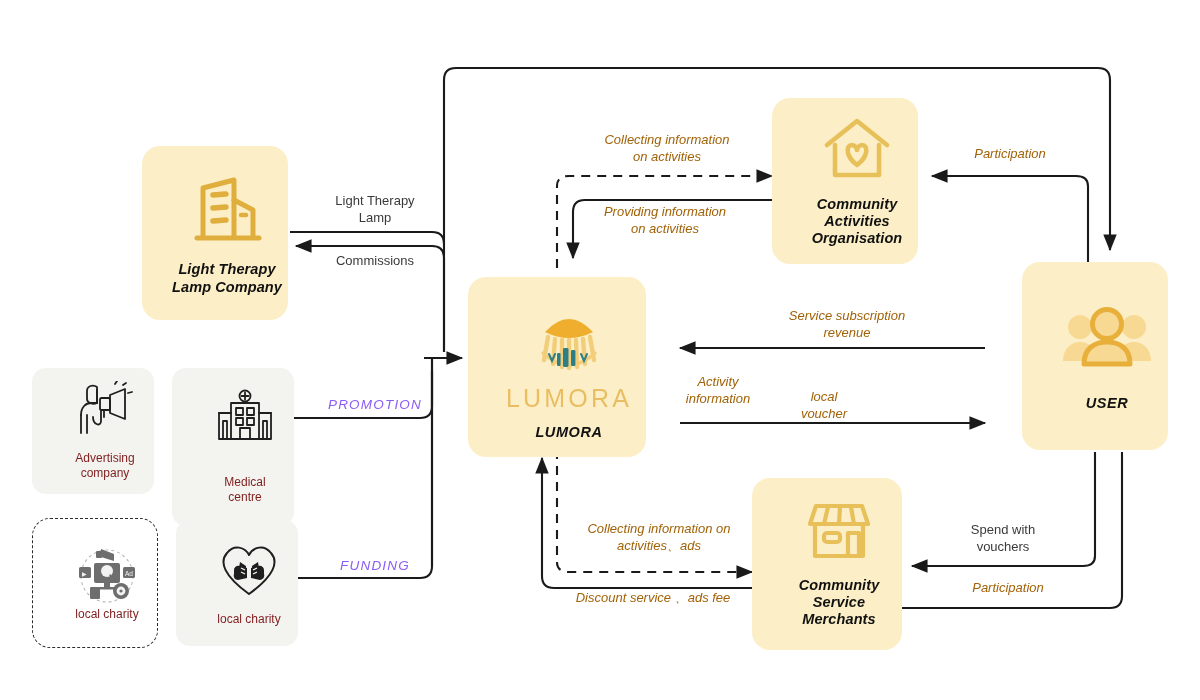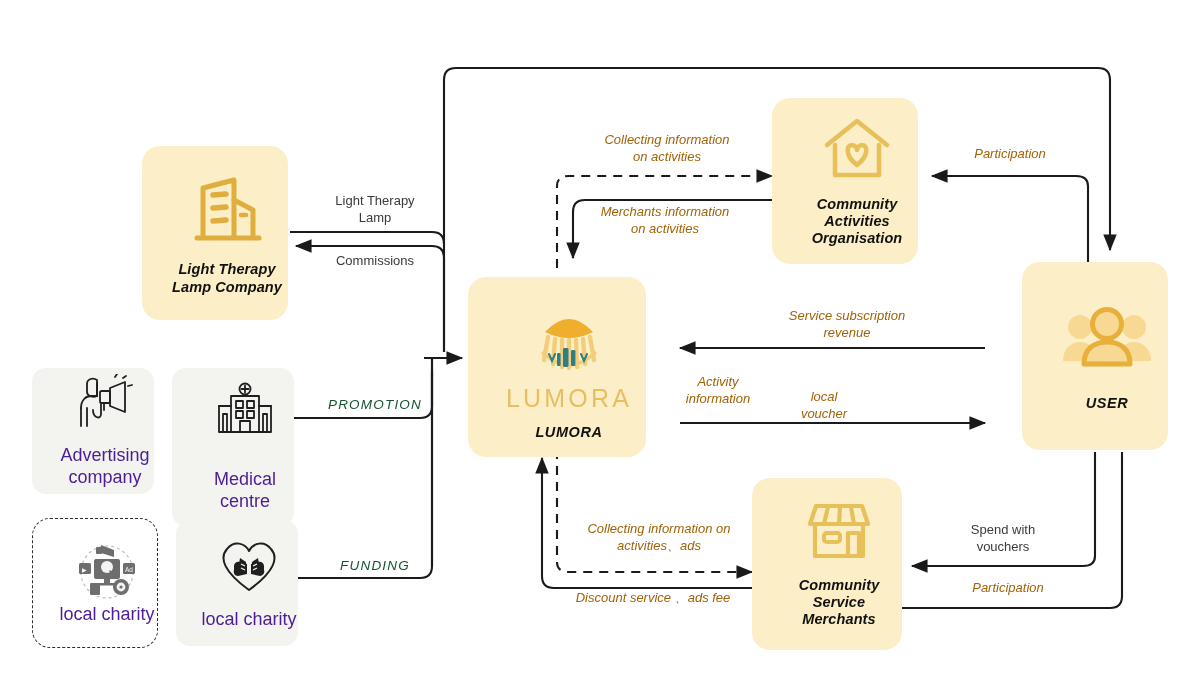--- a/index.html
+++ b/index.html
@@ -13,26 +13,26 @@
 
   .node{position:absolute;box-sizing:border-box;display:flex;flex-direction:column;
         align-items:center;justify-content:center;text-align:center;padding-left:24px;}
   .node.gold{background:#FCEFC7;border-radius:18px;}
   .node.gray{background:#F3F3F0;border-radius:14px;}
   .node.dashed{background:#ffffff;border:1.5px dashed #2b2b2b;border-radius:18px;}
 
   .node .ico{display:block;}
   .nlabel{font-weight:bold;font-style:italic;color:#111;line-height:1.18;}
   .nlabel.gold-lbl{font-size:14.5px;letter-spacing:.1px;}
-  .nlabel.plain{font-weight:normal;font-style:normal;color:#4c1d95;font-size:18px;line-height:1.25;}
+  .nlabel.plain{font-weight:normal;font-style:normal;color:#7f1d1d;font-size:12px;line-height:1.25;}
 
   .lbl{position:absolute;font-style:italic;color:#a16207;font-size:13px;line-height:1.3;
        text-align:center;white-space:pre-line;}
   .lbl.up{font-style:normal;color:#3a3a3a;}
-  .lbl.caps{font-style:italic;letter-spacing:1.2px;font-size:13.5px;color:#14532d;}
+  .lbl.caps{font-style:italic;letter-spacing:1.2px;font-size:13.5px;color:#8b5cf6;}
 </style>
 </head>
 <body>
 
 <div id="stage">
 
   <svg class="wires" viewBox="0 0 1200 700">
     <defs>
       <marker id="ah" markerWidth="9" markerHeight="9" refX="7.4" refY="3.2" orient="auto" markerUnits="strokeWidth">
         <path d="M0,0 L8,3.2 L0,6.4 z" fill="#1a1a1a"></path>
@@ -272,21 +272,21 @@
 
   <div class="lbl up" style="left:295px;top:253px;width:160px;">Commissions</div>
 
   <div class="lbl caps" style="left:300px;top:396px;width:150px;">PROMOTION</div>
 
   <div class="lbl caps" style="left:300px;top:557px;width:150px;">FUNDING</div>
 
   <div class="lbl" style="left:572px;top:132px;width:190px;">Collecting information
 on activities</div>
 
-  <div class="lbl" style="left:570px;top:204px;width:190px;">Merchants information
+  <div class="lbl" style="left:570px;top:204px;width:190px;">Providing information
 on activities</div>
 
   <div class="lbl" style="left:934px;top:146px;width:152px;">Participation</div>
 
   <div class="lbl" style="left:745px;top:308px;width:204px;">Service subscription
 revenue</div>
 
   <div class="lbl" style="left:665px;top:374px;width:106px;">Activity
 information</div>
 

